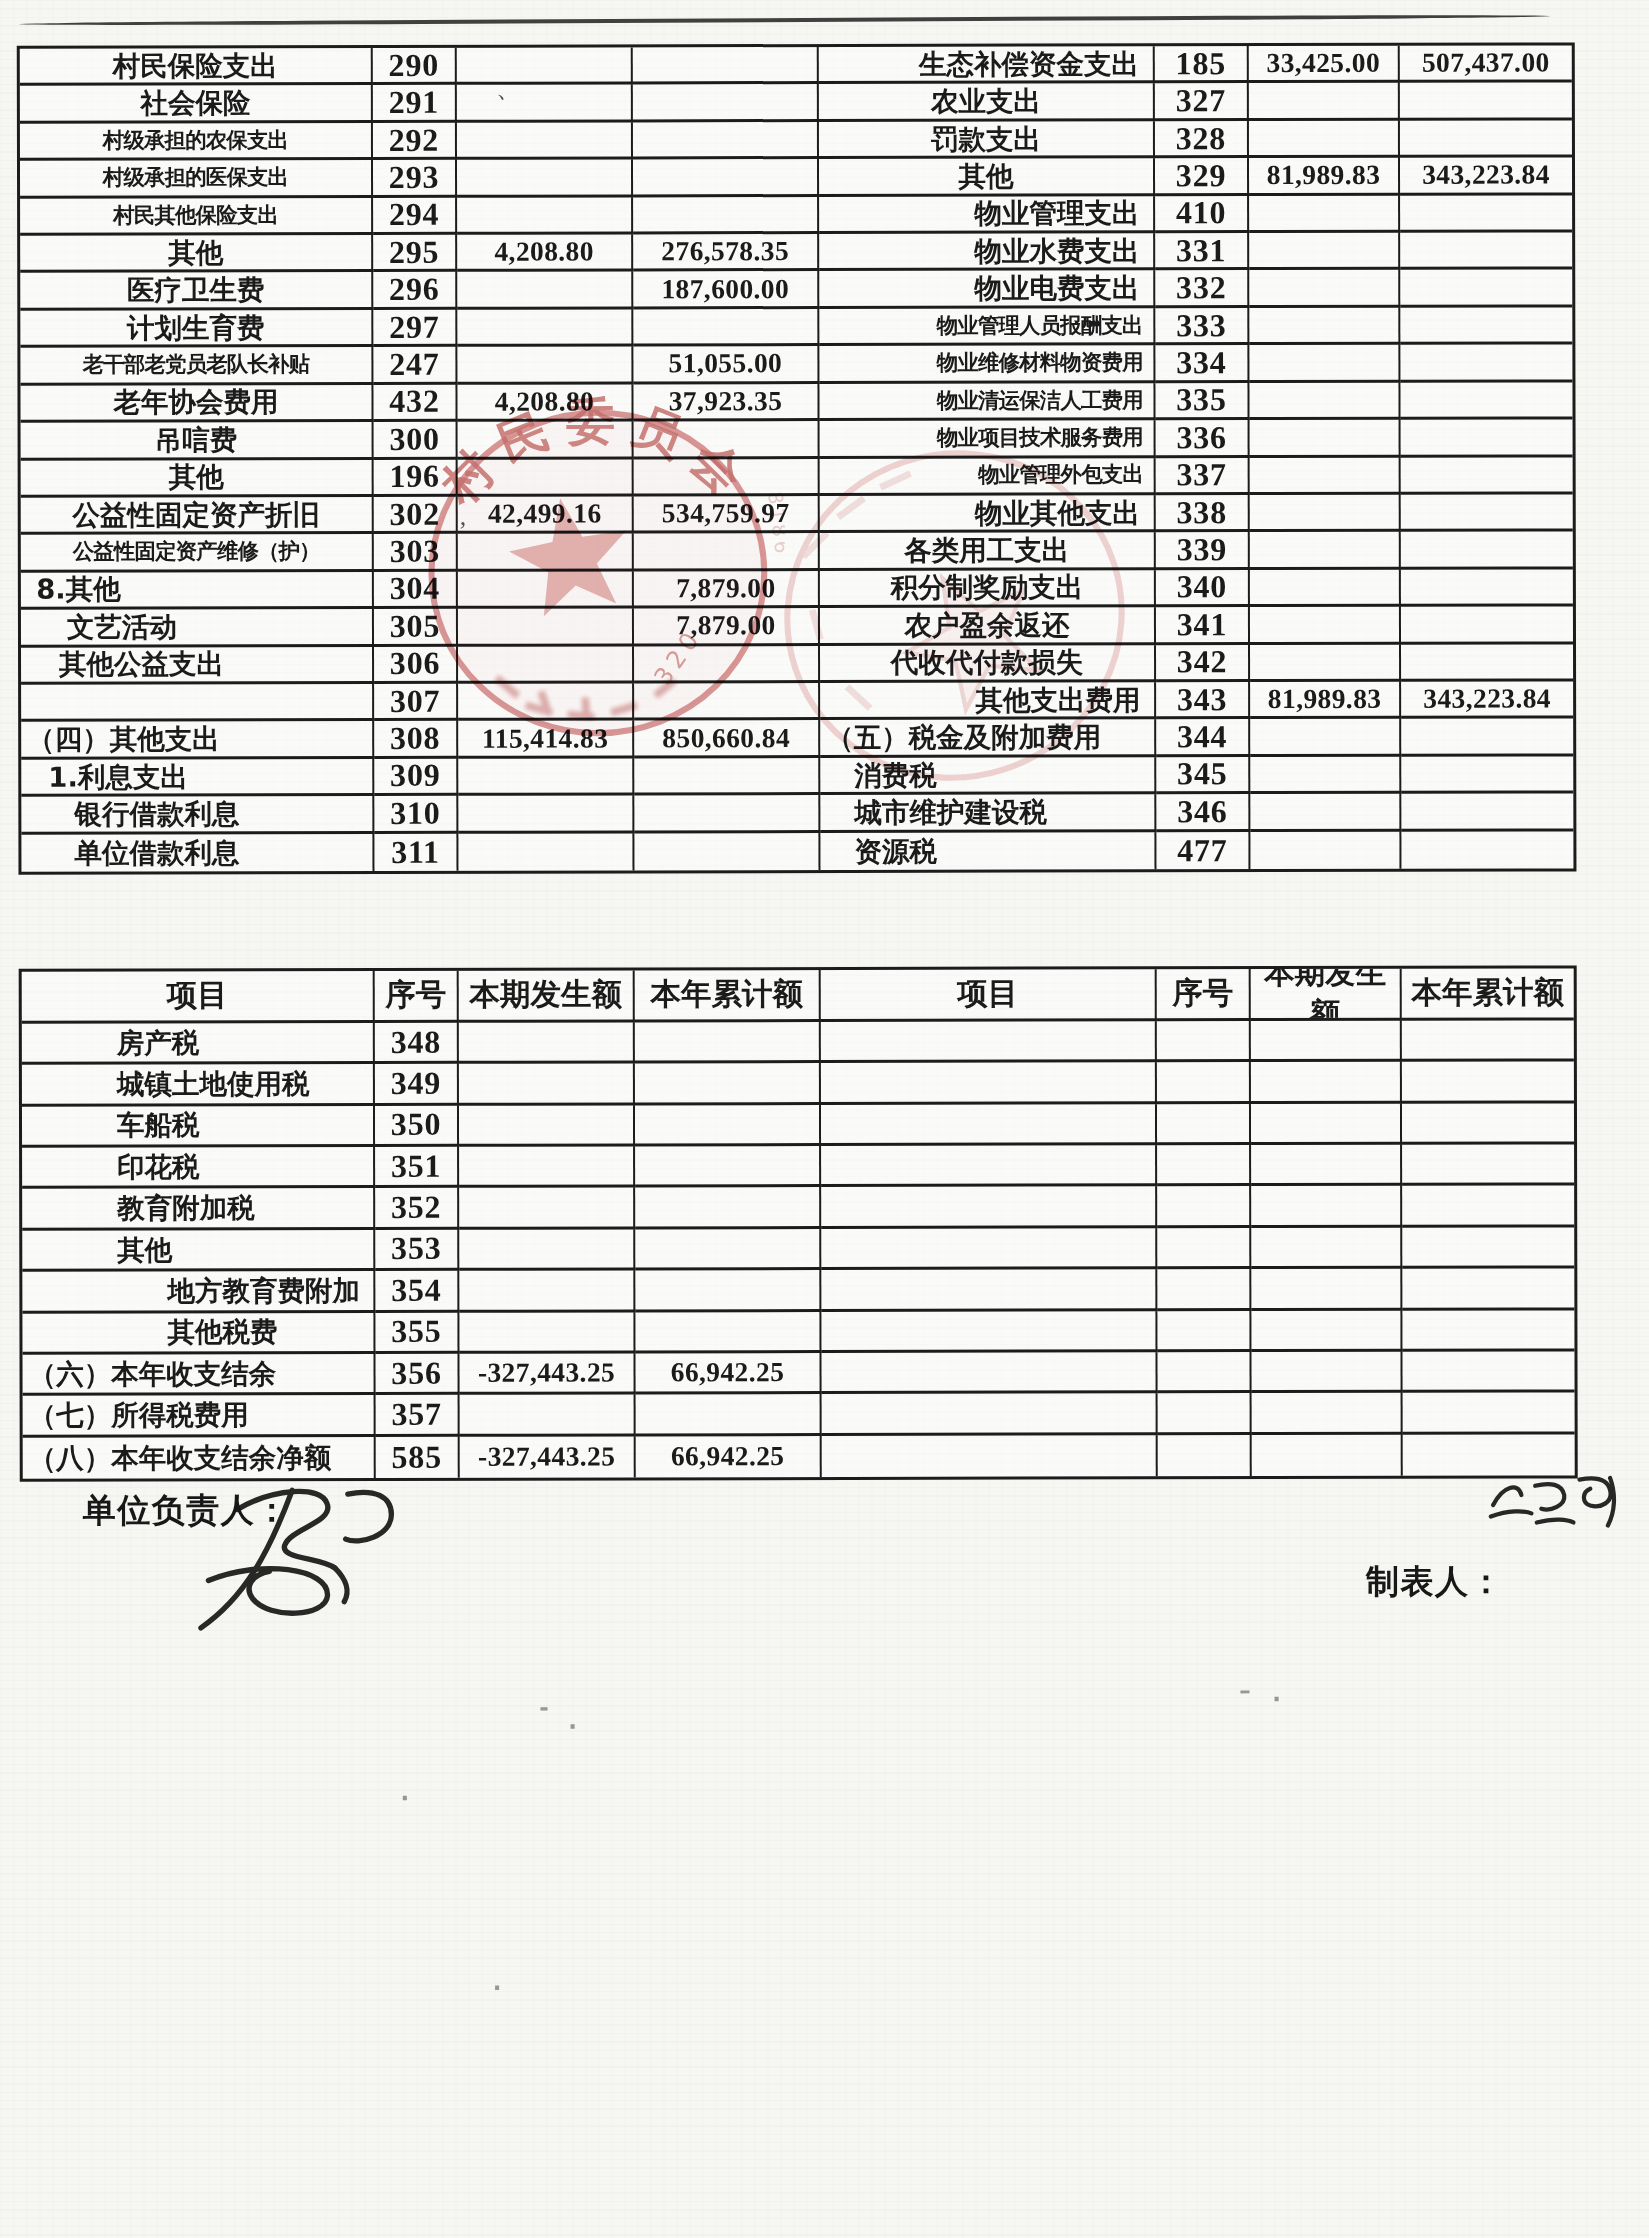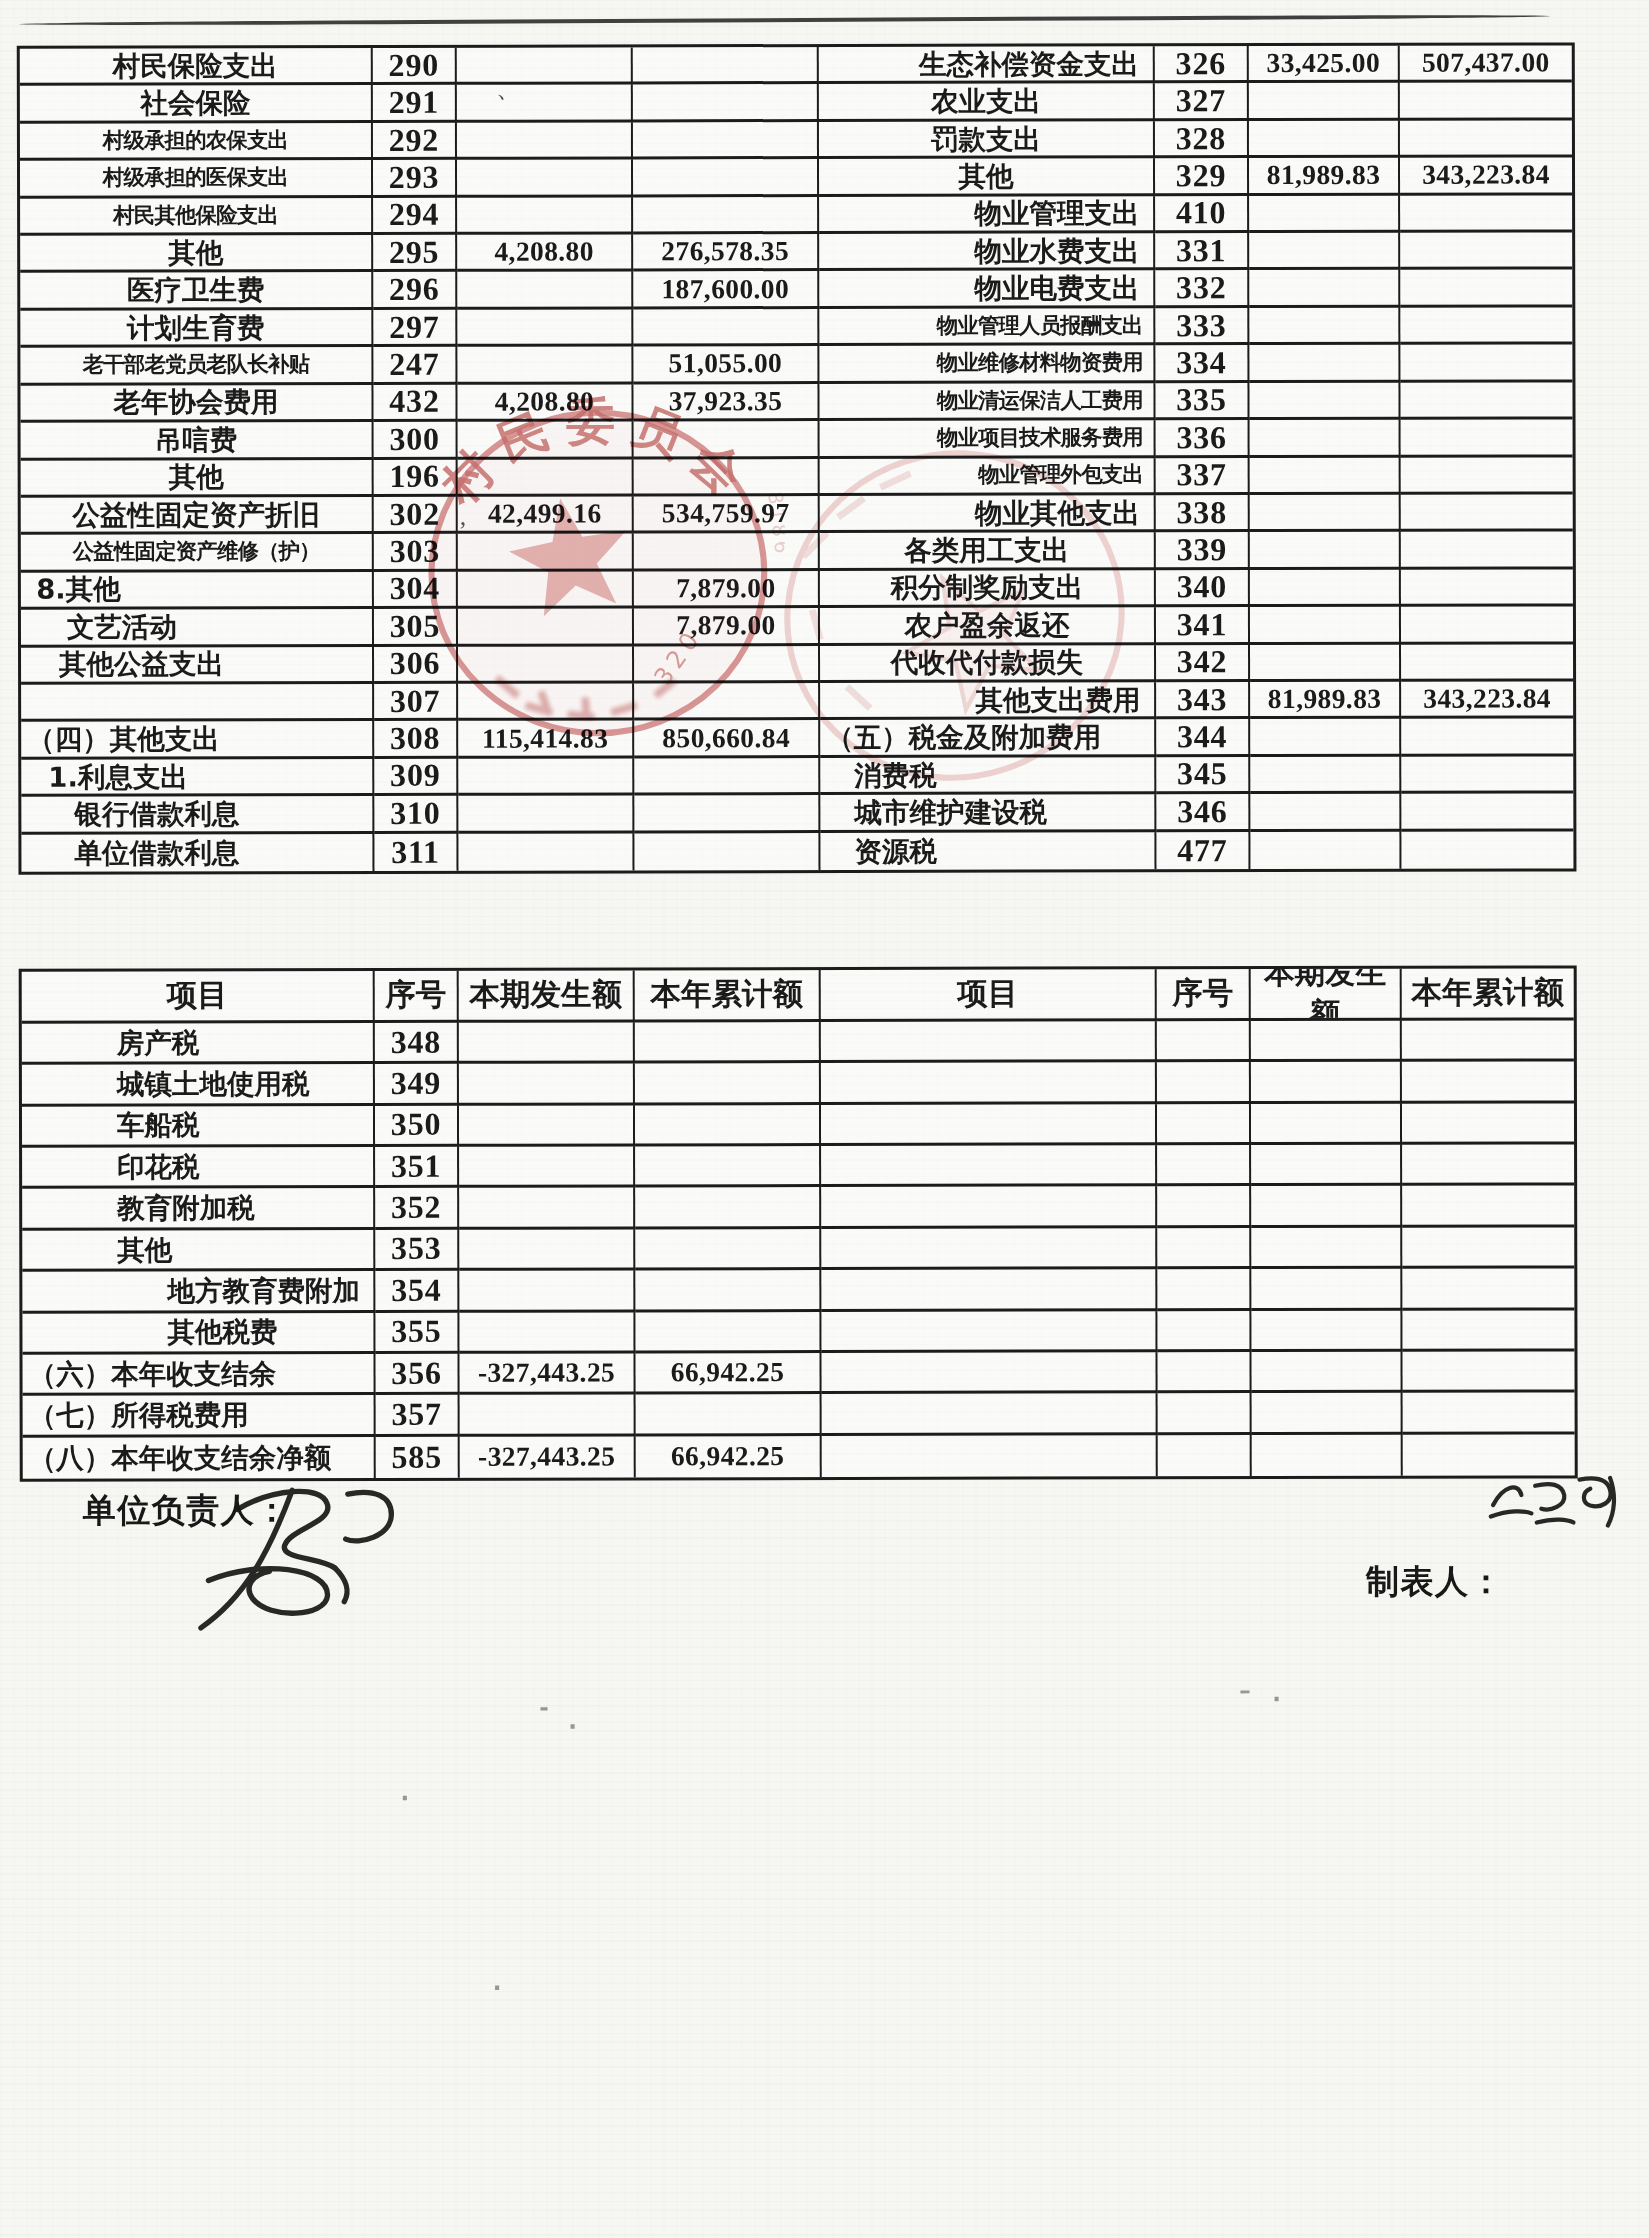--- a/index.html
+++ b/index.html
@@ -44,21 +44,21 @@
 <div class="page">
   <div class="skew">
     <div class="remnant"></div>
 
     <div id="tbl1" class="tbl">
         <div class="c item al-c">村民保险支出</div>
         <div class="c no">290</div>
         <div class="c amt"></div>
         <div class="c amt"></div>
         <div class="c item al-r" style="padding-right: 13.7px;">生态补偿资金支出</div>
-        <div class="c no">326</div>
+        <div class="c no">185</div>
         <div class="c amt">33,425.00</div>
         <div class="c amt nr">507,437.00</div>
         <div class="c item al-c">社会保险</div>
         <div class="c no">291</div>
         <div class="c amt"></div>
         <div class="c amt"></div>
         <div class="c item al-c">农业支出</div>
         <div class="c no">327</div>
         <div class="c amt"></div>
         <div class="c amt nr"></div>

